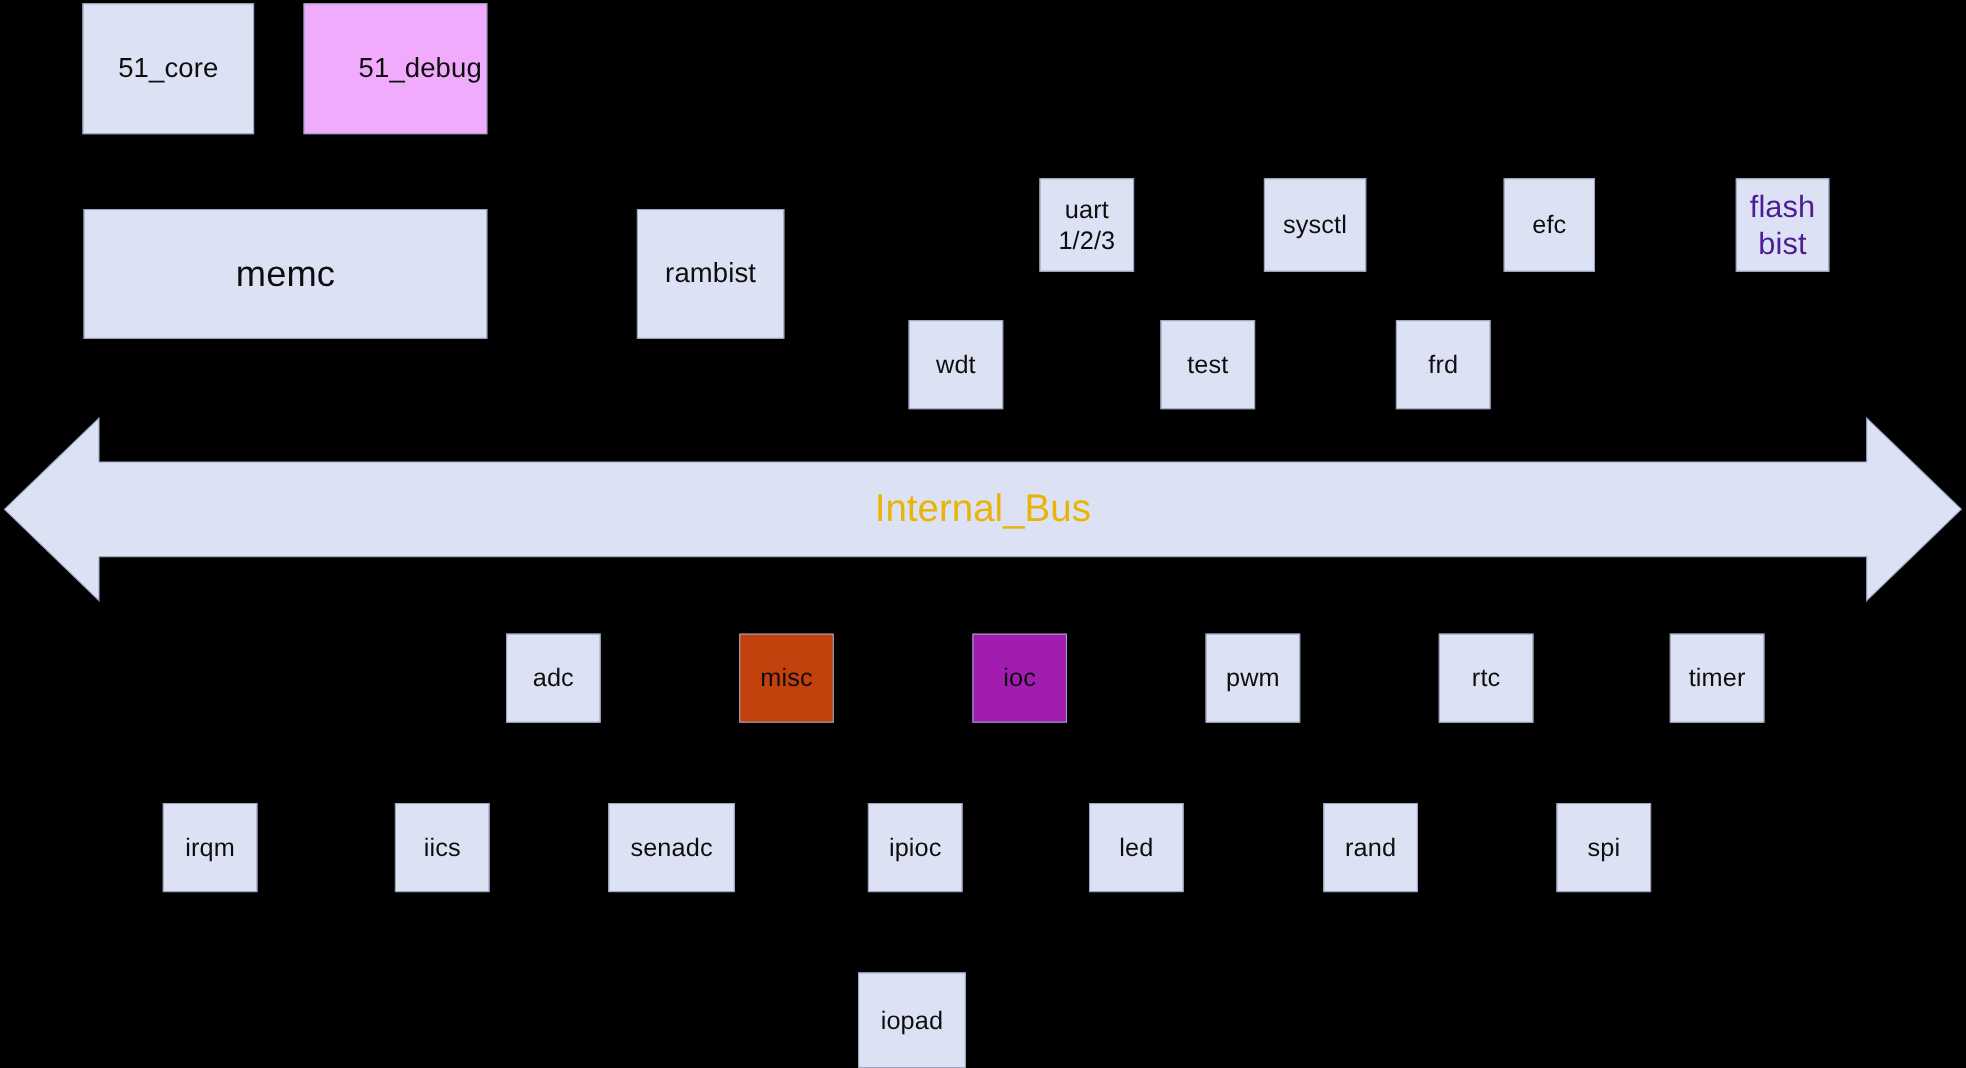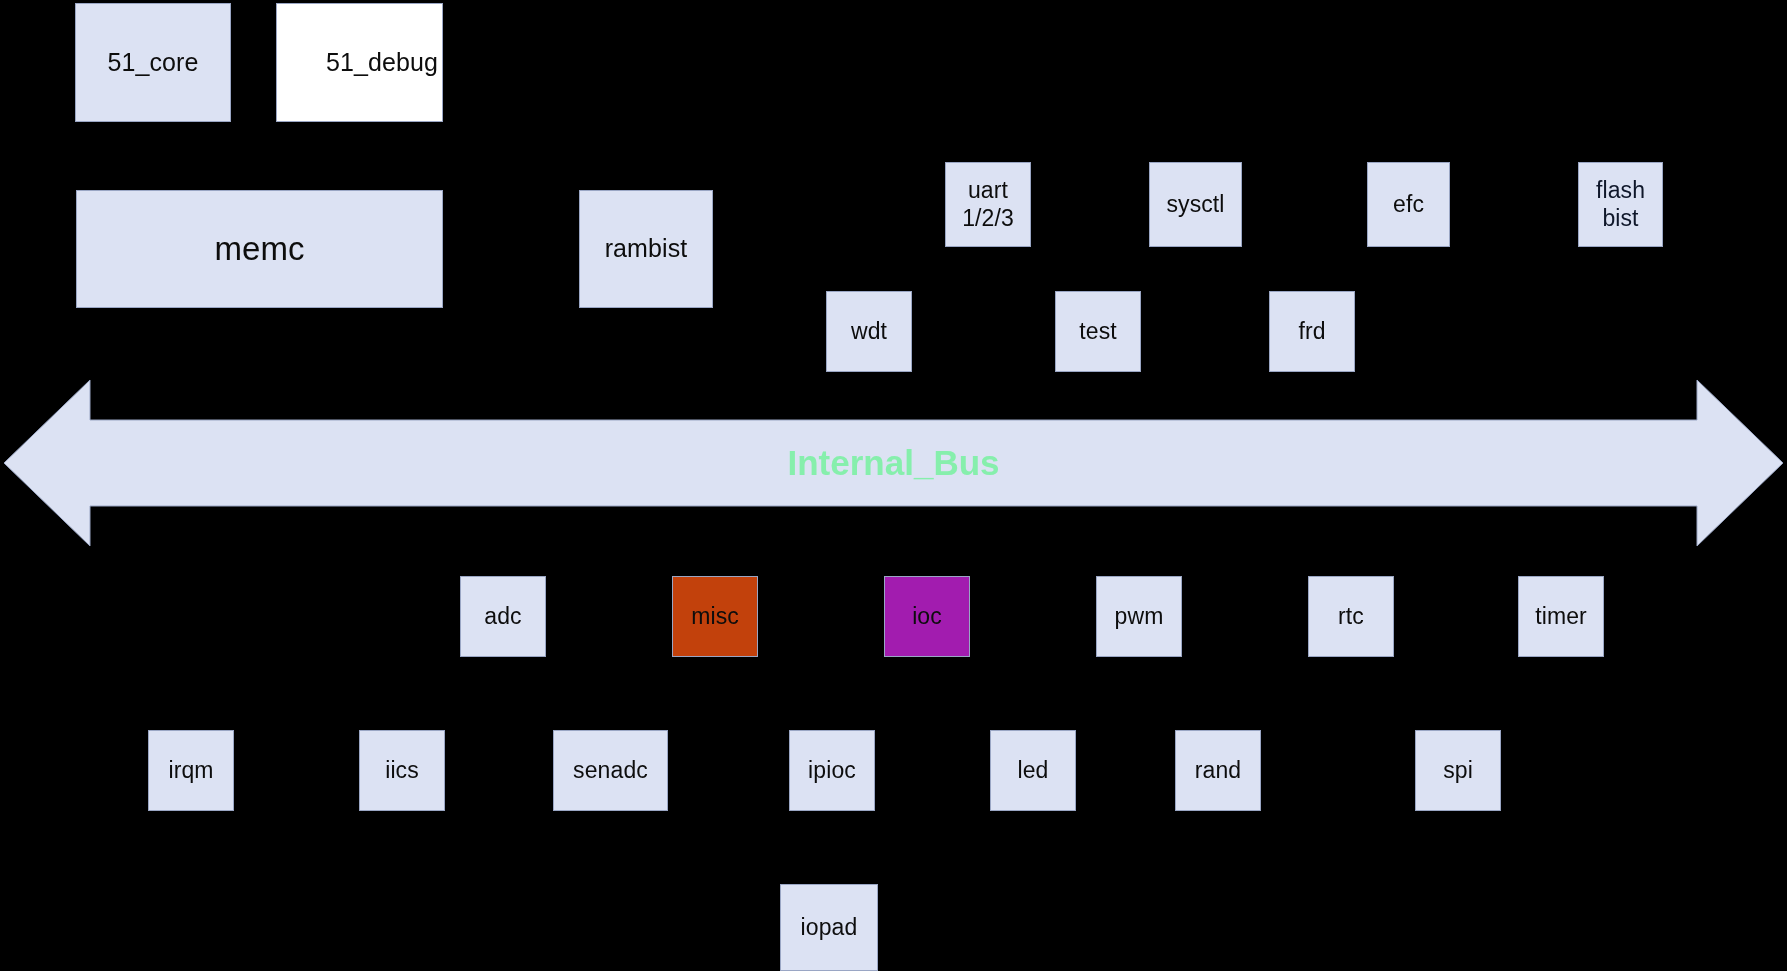--- a/index.html
+++ b/index.html
@@ -49,60 +49,59 @@
   }
   .bus-label {
     position: absolute;
     left: 0;
     top: 374px;
     width: 1787px;
     height: 178px;
     display: flex;
     align-items: center;
     justify-content: center;
-    color: #86efac;
+    color: #eab308;
     font-size: 35px;
     font-family: "Liberation Sans", sans-serif;
     pointer-events: none;
     user-select: none;
-    font-weight: bold;
   }
 </style>
 </head>
 <body>
 
 <div id="canvas" style="width: 1787px; height: 971px; background: rgb(0, 0, 0);">
 
   <div class="bus-wrap">
     <svg viewBox="0 0 1787 178" xmlns="http://www.w3.org/2000/svg" aria-hidden="true">
       <polygon points="4,89 90,6 90,46 1697,46 1697,6 1783,89 1697,172 1697,132 90,132 90,172" fill="#dce2f3" stroke="#9aa6c4" stroke-width="1"></polygon>
     </svg>
   </div>
   <div class="bus-label" style="font-size: 35px;">Internal_Bus</div>
 
 <div class="block" style="left: 75px; top: 3px; width: 156px; height: 119px; font-size: 25px; background: rgb(220, 226, 243); border-color: rgb(154, 166, 196); color: rgb(13, 13, 13);">51_core</div>
-    <div class="block" style="left: 276px; top: 3px; width: 167px; height: 119px; font-size: 25px; background: #ffffff; border-color: rgb(154, 166, 196); color: rgb(13, 13, 13); padding-left: 45px;">51_debug</div>
+    <div class="block" style="left: 276px; top: 3px; width: 167px; height: 119px; font-size: 25px; background: #f0abfc; border-color: rgb(154, 166, 196); color: rgb(13, 13, 13); padding-left: 45px;">51_debug</div>
     <div class="block" style="left: 76px; top: 190px; width: 367px; height: 118px; font-size: 33px; background: rgb(220, 226, 243); border-color: rgb(154, 166, 196); color: rgb(13, 13, 13);">memc</div>
     <div class="block" style="left: 579px; top: 190px; width: 134px; height: 118px; font-size: 25px; background: rgb(220, 226, 243); border-color: rgb(154, 166, 196); color: rgb(13, 13, 13);">rambist</div>
     <div class="block" style="left: 945px; top: 162px; width: 86px; height: 85px; font-size: 23px; background: rgb(220, 226, 243); border-color: rgb(154, 166, 196); color: rgb(13, 13, 13);">uart
 1/2/3</div>
     <div class="block" style="left: 1149px; top: 162px; width: 93px; height: 85px; font-size: 23px; background: rgb(220, 226, 243); border-color: rgb(154, 166, 196); color: rgb(13, 13, 13);">sysctl</div>
     <div class="block" style="left: 1367px; top: 162px; width: 83px; height: 85px; font-size: 23px; background: rgb(220, 226, 243); border-color: rgb(154, 166, 196); color: rgb(13, 13, 13);">efc</div>
-    <div class="block" style="left: 1578px; top: 162px; width: 85px; height: 85px; font-size: 23px; background: rgb(220, 226, 243); border-color: rgb(154, 166, 196); color: #0f172a;">flash
+    <div class="block" style="left: 1578px; top: 162px; width: 85px; height: 85px; font-size: 28px; background: rgb(220, 226, 243); border-color: rgb(154, 166, 196); color: #4c1d95;">flash
 bist</div>
     <div class="block" style="left: 826px; top: 291px; width: 86px; height: 81px; font-size: 23px; background: rgb(220, 226, 243); border-color: rgb(154, 166, 196); color: rgb(13, 13, 13);">wdt</div>
     <div class="block" style="left: 1055px; top: 291px; width: 86px; height: 81px; font-size: 23px; background: rgb(220, 226, 243); border-color: rgb(154, 166, 196); color: rgb(13, 13, 13);">test</div>
     <div class="block" style="left: 1269px; top: 291px; width: 86px; height: 81px; font-size: 23px; background: rgb(220, 226, 243); border-color: rgb(154, 166, 196); color: rgb(13, 13, 13);">frd</div>
     <div class="block" style="left: 460px; top: 576px; width: 86px; height: 81px; font-size: 23px; background: rgb(220, 226, 243); border-color: rgb(154, 166, 196); color: rgb(13, 13, 13);">adc</div>
     <div class="block" style="left: 672px; top: 576px; width: 86px; height: 81px; font-size: 23px; background: #c2410c; border-color: rgb(154, 166, 196); color: rgb(13, 13, 13);">misc</div>
     <div class="block" style="left: 884px; top: 576px; width: 86px; height: 81px; font-size: 23px; background: #a21caf; border-color: rgb(154, 166, 196); color: rgb(13, 13, 13);">ioc</div>
     <div class="block" style="left: 1096px; top: 576px; width: 86px; height: 81px; font-size: 23px; background: rgb(220, 226, 243); border-color: rgb(154, 166, 196); color: rgb(13, 13, 13);">pwm</div>
     <div class="block" style="left: 1308px; top: 576px; width: 86px; height: 81px; font-size: 23px; background: rgb(220, 226, 243); border-color: rgb(154, 166, 196); color: rgb(13, 13, 13);">rtc</div>
     <div class="block" style="left: 1518px; top: 576px; width: 86px; height: 81px; font-size: 23px; background: rgb(220, 226, 243); border-color: rgb(154, 166, 196); color: rgb(13, 13, 13);">timer</div>
     <div class="block" style="left: 148px; top: 730px; width: 86px; height: 81px; font-size: 23px; background: rgb(220, 226, 243); border-color: rgb(154, 166, 196); color: rgb(13, 13, 13);">irqm</div>
     <div class="block" style="left: 359px; top: 730px; width: 86px; height: 81px; font-size: 23px; background: rgb(220, 226, 243); border-color: rgb(154, 166, 196); color: rgb(13, 13, 13);">iics</div>
     <div class="block" style="left: 553px; top: 730px; width: 115px; height: 81px; font-size: 23px; background: rgb(220, 226, 243); border-color: rgb(154, 166, 196); color: rgb(13, 13, 13);">senadc</div>
     <div class="block" style="left: 789px; top: 730px; width: 86px; height: 81px; font-size: 23px; background: rgb(220, 226, 243); border-color: rgb(154, 166, 196); color: rgb(13, 13, 13);">ipioc</div>
     <div class="block" style="left: 990px; top: 730px; width: 86px; height: 81px; font-size: 23px; background: rgb(220, 226, 243); border-color: rgb(154, 166, 196); color: rgb(13, 13, 13);">led</div>
-    <div class="block" style="left: 1175px; top: 730px; width: 86px; height: 81px; font-size: 23px; background: rgb(220, 226, 243); border-color: rgb(154, 166, 196); color: rgb(13, 13, 13);">rand</div>
+    <div class="block" style="left: 1203px; top: 730px; width: 86px; height: 81px; font-size: 23px; background: rgb(220, 226, 243); border-color: rgb(154, 166, 196); color: rgb(13, 13, 13);">rand</div>
     <div class="block" style="left: 1415px; top: 730px; width: 86px; height: 81px; font-size: 23px; background: rgb(220, 226, 243); border-color: rgb(154, 166, 196); color: rgb(13, 13, 13);">spi</div>
     <div class="block" style="left: 780px; top: 884px; width: 98px; height: 87px; font-size: 23px; background: rgb(220, 226, 243); border-color: rgb(154, 166, 196); color: rgb(13, 13, 13);">iopad</div>
   </div>
 
 </body></html>

